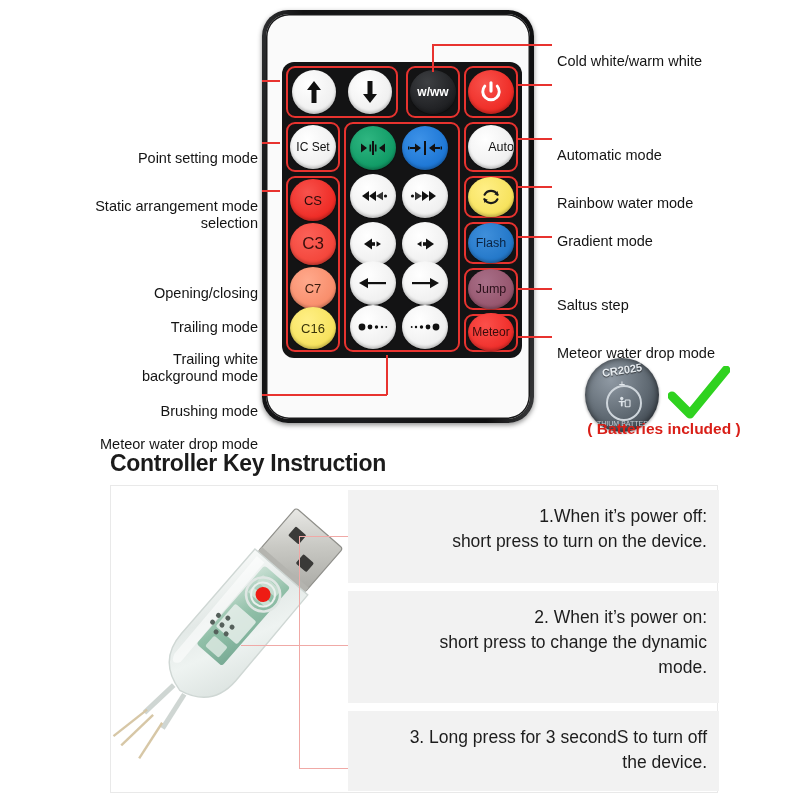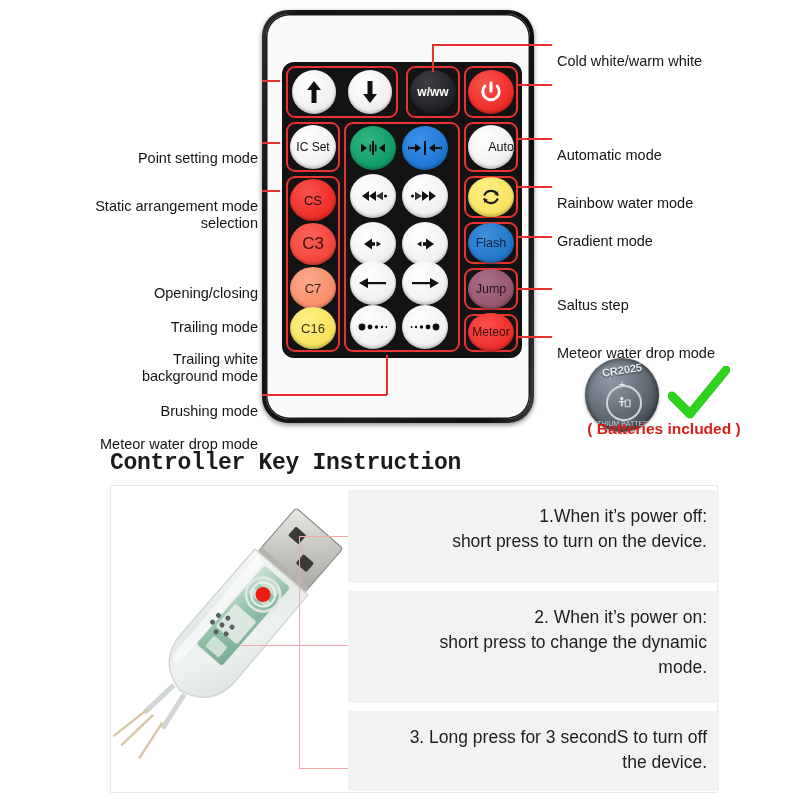--- a/index.html
+++ b/index.html
@@ -94,21 +94,21 @@
   #batteries-text{
     position:absolute;left:548px;top:420px;width:232px;text-align:center;
     color:#d91f18;font-size:15.5px;font-weight:bold;
     font-family:"Liberation Sans", sans-serif;
   }
 
   
   #section-title{
     position:absolute;left:110px;top:450px;
     font-size:23px;font-weight:bold;color:#1b1b1b;letter-spacing:-.3px;
-    font-family:Liberation Mono, monospace;
+    font-family:Liberation Sans, sans-serif;
   }
   #bottom-panel{
     position:absolute;left:110px;top:485px;width:608px;height:308px;
     background:#ffffff;border:1px solid #e9e9e9;box-sizing:border-box;
   }
   #usb-pane{
     position:absolute;left:0;top:0;width:232px;height:306px;background:#fff;
     overflow:hidden;
   }
   #steps{

